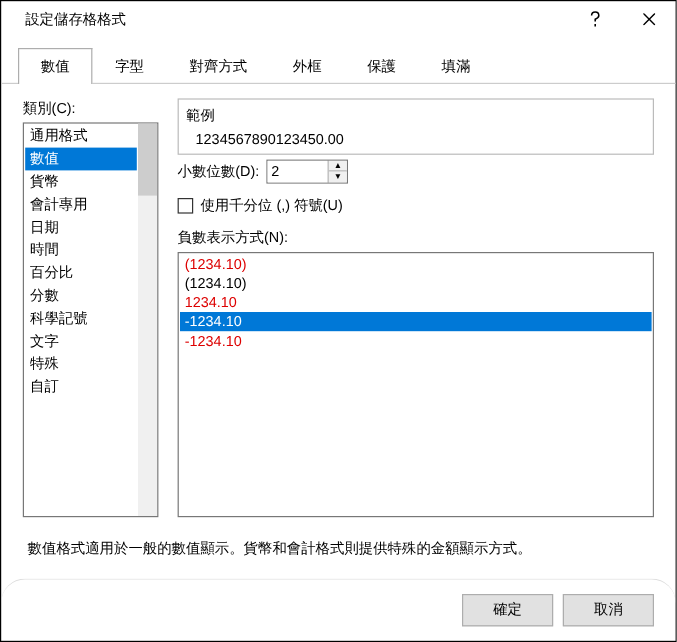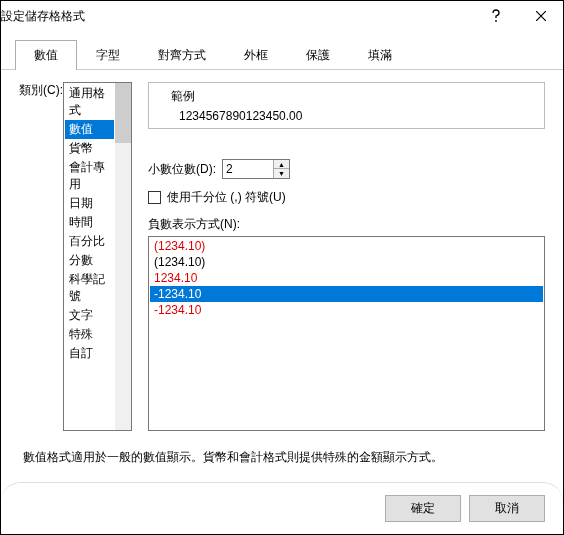--- a/index.html
+++ b/index.html
@@ -1,36 +1,36 @@
 <!DOCTYPE html>
 <html><head>
 <meta charset="utf-8">
 <style>
   * { box-sizing: border-box; font-family: "Microsoft JhengHei", "Segoe UI", sans-serif; font-size: 12px; }
   body { margin: 0; background: #fff; }
   .window { width: 564px; height: 535px; border: 1px solid #000; background: #fff; display: flex; flex-direction: column; }
-  .titlebar { height: 30px; display: flex; align-items: center; padding-left: 0; }
+  .titlebar { height: 30px; display: flex; align-items: center; padding-left: 20px; }
   .titlebar .title { flex: 1; }
   .winbtn { width: 45px; height: 30px; display: flex; align-items: center; justify-content: center; }
   .winbtn svg { display: block; }
   .tabs { display: flex; padding: 8px 14px 0 14px; border-bottom: 1px solid #ccc; }
   .tab { padding: 6px 18px; border: 1px solid transparent; border-bottom: none; position: relative; top: 1px; cursor: default; }
   .tab.active { border-color: #adadad; background: #fff; }
   .content { flex: 1; padding: 12px 18px 8px 18px; display: flex; flex-direction: column; }
   .upper { display: flex; gap: 16px; flex: 1; min-height: 0; }
-  .leftcol { width: 113px; display: flex; flex-direction: row; }
+  .leftcol { width: 113px; display: flex; flex-direction: column; }
   .label { margin-bottom: 3px; }
   .listbox { flex: 1; border: 1px solid #777; background: #fff; overflow: hidden; position: relative; padding: 1px; }
   .listbox .scroll { position: absolute; right: 0; top: 0; bottom: 0; width: 16px; background: #f0f0f0; }
   .listbox .scroll .thumb { width: 100%; height: 60px; background: #cdcdcd; }
   .listitems { margin-right: 16px; }
   .listitem { padding: 1px 4px; }
   .listitem.selected { background: #0078d7; color: #fff; }
   .rightcol { flex: 1; display: flex; flex-direction: column; min-width: 0; }
-  .sample { border: 1px solid #bbb; padding: 5px 22px; margin-bottom: 30px; }
+  .sample { border: 1px solid #bbb; padding: 5px 6px; margin-bottom: 4px; }
   .sample .slabel { margin-bottom: 4px; }
   .row { display: flex; align-items: center; gap: 6px; margin-bottom: 10px; }
   .spin { display: flex; border: 1px solid #777; }
   .spin input { border: none; width: 50px; padding: 2px 3px; outline: none; }
   .spin .spbtns { display: flex; flex-direction: column; border-left: 1px solid #aaa; }
   .spin .spb { width: 15px; height: 9px; display: flex; align-items: center; justify-content: center; background: #f0f0f0; font-size: 7px; line-height: 1; }
   .spin .spb:first-child { border-bottom: 1px solid #aaa; }
   .chk { width: 13px; height: 13px; border: 1px solid #333; display: inline-block; flex-shrink: 0; }
   .neglist { flex: 1; border: 1px solid #777; padding: 1px; overflow: hidden; }
   .negitem { padding: 1px 4px; }

